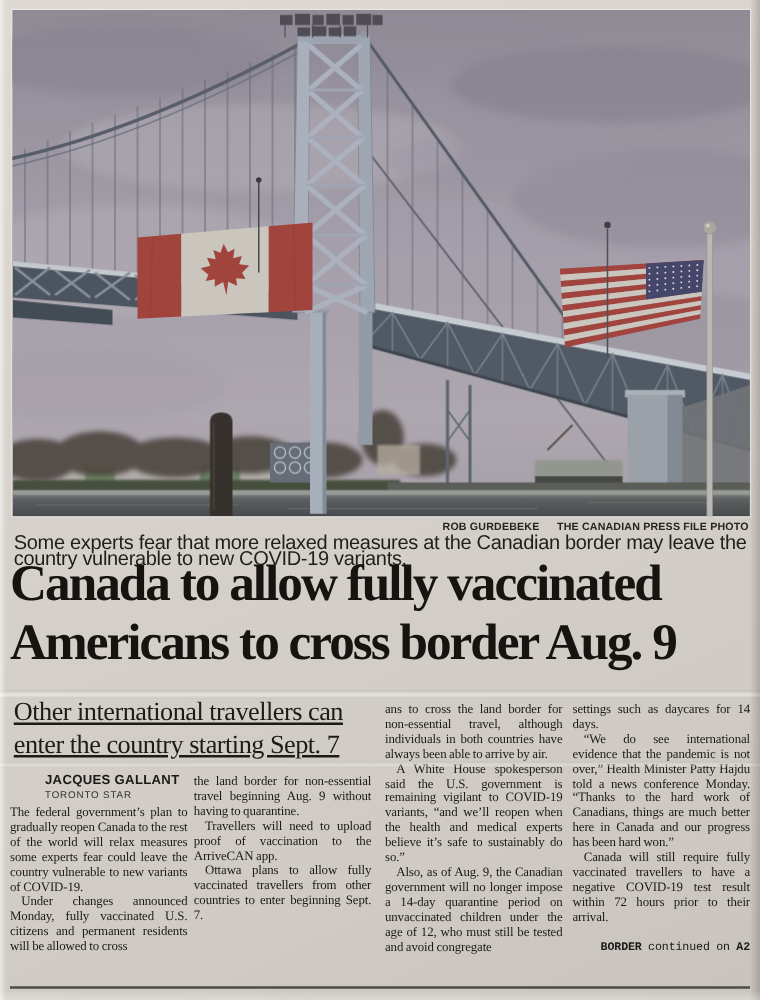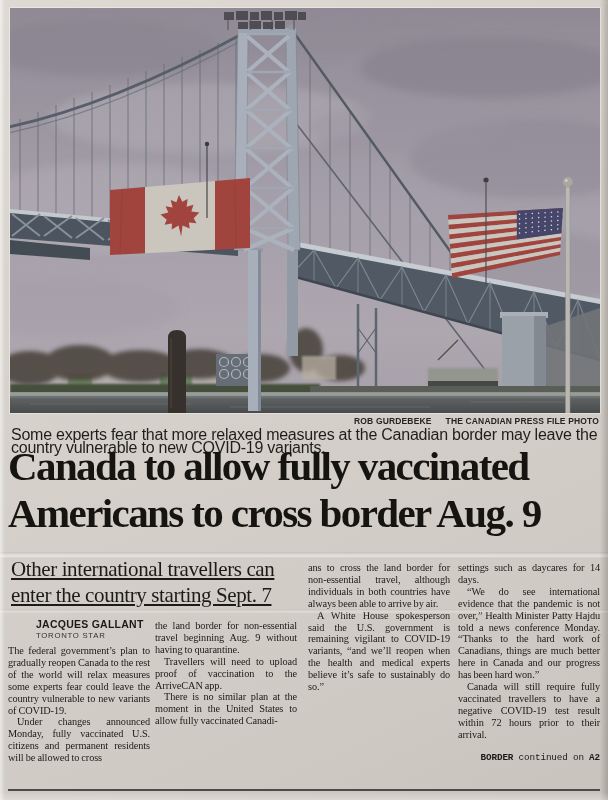--- a/index.html
+++ b/index.html
@@ -269,25 +269,26 @@
     <div class="org">TORONTO STAR</div>
   </div>
 
   <div class="col" id="col1">
     <p class="nofirst">The federal government’s plan to gradually reopen Canada to the rest of the world will relax measures some experts fear could leave the country vulnerable to new variants of COVID-19.</p>
     <p>Under changes announced Monday, fully vaccinated U.S. citizens and permanent residents will be allowed to cross</p>
   </div>
   <div class="col" id="col2">
     <p class="nofirst">the land border for non-essential travel beginning Aug. 9 without having to quarantine.</p>
     <p>Travellers will need to upload proof of vaccination to the ArriveCAN app.</p>
-    <p>There is no similar plan at the moment in the United States to allow fully vaccinated Canadi-</p>
+    <p>Ottawa plans to allow fully vaccinated travellers from other countries to enter beginning Sept. 7.</p>
   </div>
   <div class="col" id="col3">
     <p class="nofirst">ans to cross the land border for non-essential travel, although individuals in both countries have always been able to arrive by air.</p>
     <p>A White House spokesperson said the U.S. government is remaining vigilant to COVID-19 variants, “and we’ll reopen when the health and medical experts believe it’s safe to sustainably do so.”</p>
+    <p>Also, as of Aug. 9, the Canadian government will no longer impose a 14-day quarantine period on unvaccinated children under the age of 12, who must still be tested and avoid congregate</p>
   </div>
   <div class="col" id="col4">
     <p class="nofirst">settings such as daycares for 14 days.</p>
     <p>“We do see international evidence that the pandemic is not over,” Health Minister Patty Hajdu told a news conference Monday. “Thanks to the hard work of Canadians, things are much better here in Canada and our progress has been hard won.”</p>
     <p>Canada will still require fully vaccinated travellers to have a negative COVID-19 test result within 72 hours prior to their arrival.</p>
     <div class="continued">
       <span class="slug">BORDER</span>
       <span>continued on</span>
       <span class="slug">A2</span>
     </div>

